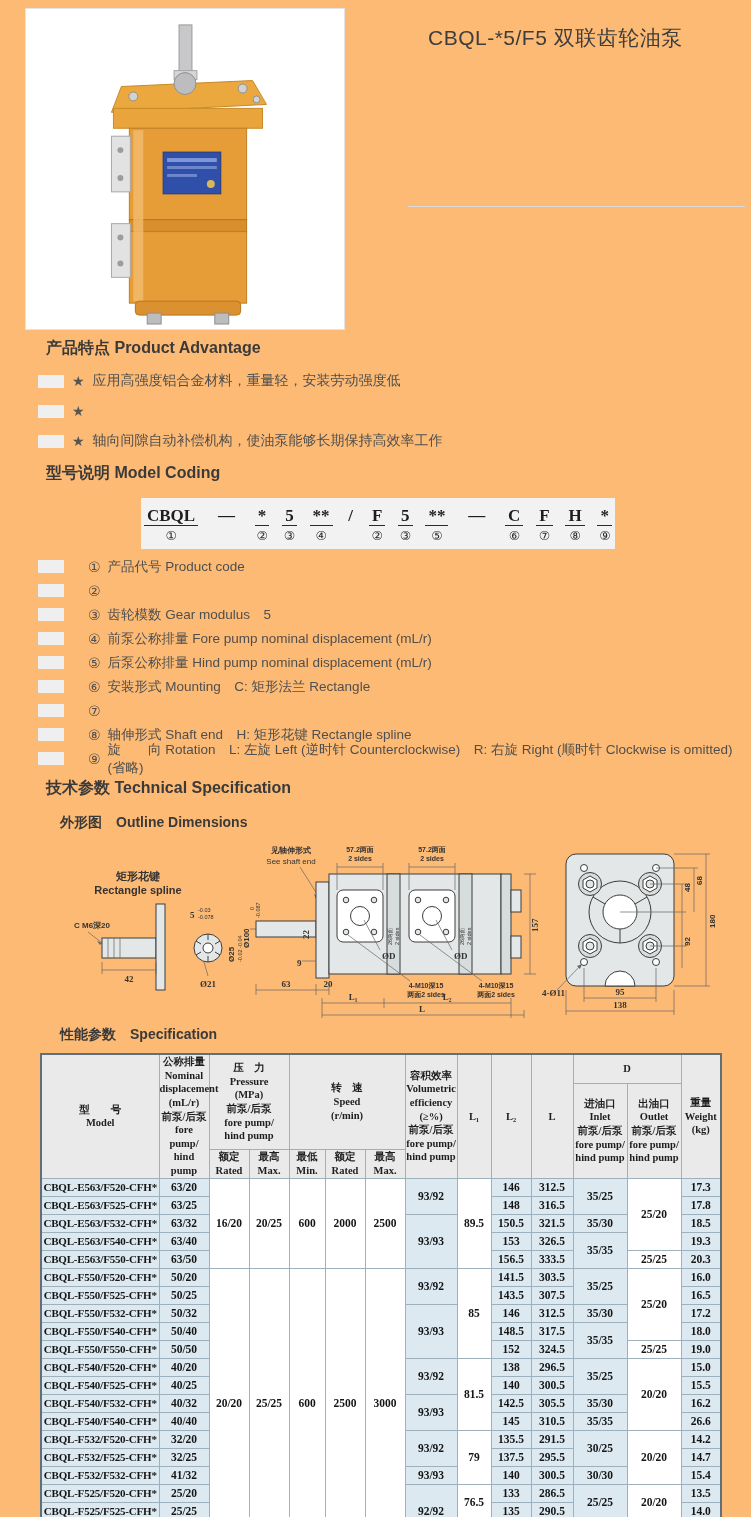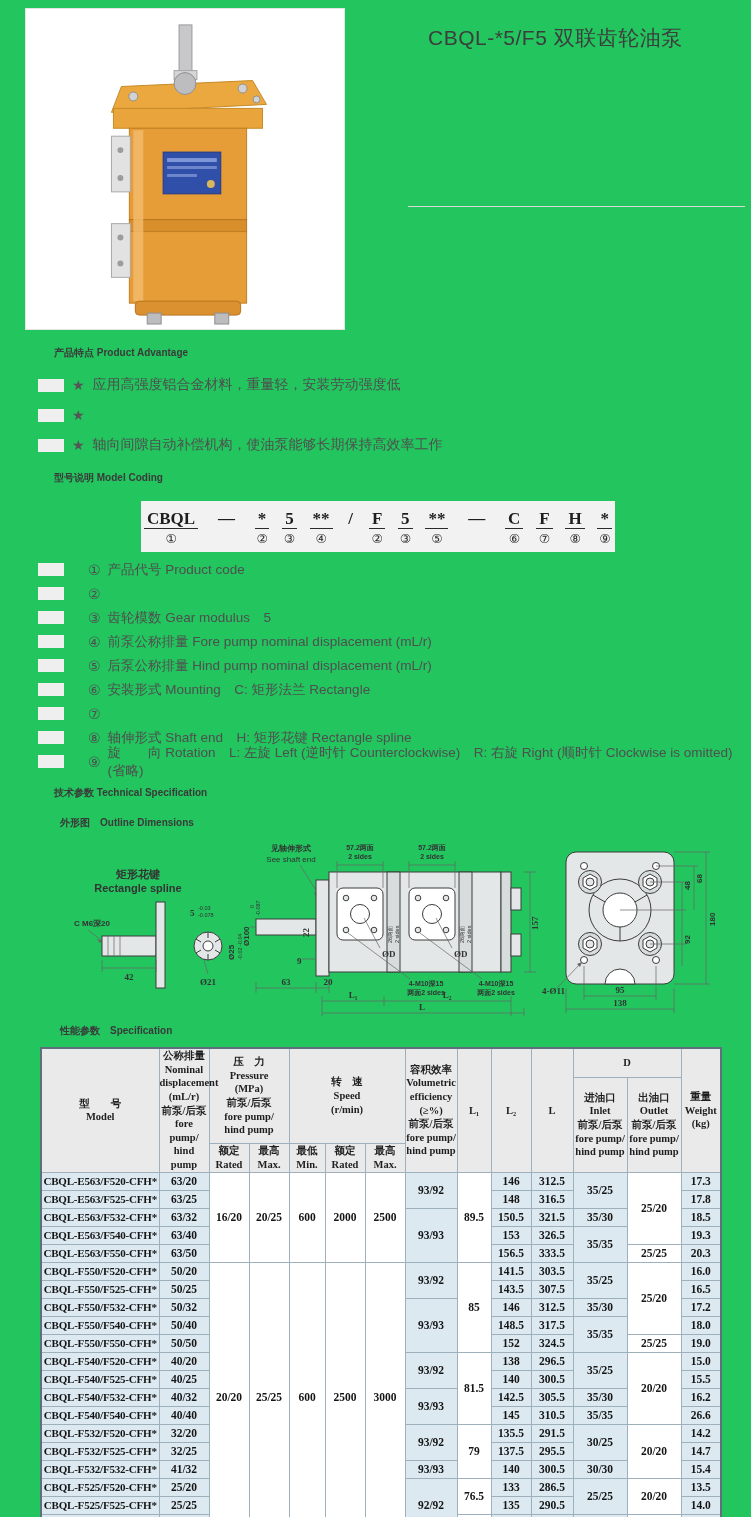--- a/index.html
+++ b/index.html
@@ -1,30 +1,30 @@
 <!DOCTYPE html>
 <html><head>
 <meta charset="utf-8">
 <style>
   html,body{margin:0;padding:0;background:#fff;}
-  .page{position:relative;width:751px;height:1517px;background:#22c55e;overflow:hidden;
+  .page{position:relative;width:751px;height:1517px;background:#fdba74;overflow:hidden;
         font-family:"Liberation Sans","DejaVu Sans",sans-serif;color:#444;}
 
   
   .product-box{position:absolute;left:25px;top:8px;width:318px;height:320px;
                border:1px solid #e4e4e4;background:#fff;}
   .page-title{position:absolute;left:428px;top:24px;font-size:21px;font-weight:400;
               color:#3d3d3d;letter-spacing:.5px;}
   .hero-divider{position:absolute;left:408px;top:206px;width:337px;height:0;
                 border-top:1px solid #d9d9d9;}
 
   
   .sec{position:absolute;left:38px;}
-  h2.sec-h{margin:16px;font-size:10px;font-weight:bold;color:#3a3a3a;}
-  h3.sub-h{margin:0;font-size:10px;font-weight:bold;color:#3a3a3a;padding-left:22px;}
+  h2.sec-h{margin:8px;font-size:16px;font-weight:bold;color:#3a3a3a;}
+  h3.sub-h{margin:0;font-size:14px;font-weight:bold;color:#3a3a3a;padding-left:22px;}
 
   
   .sec-advantage{top:330px;width:690px;}
   .adv-item{display:flex;align-items:center;margin-top:13px;font-size:14px;color:#4f4f4f;}
   .ph{width:26px;height:13px;background:#efefef;flex:none;}
   .adv-item .ph{margin-right:8px;}
   .star{color:#555;margin-right:8px;font-size:14px;}
 
   
   .sec-coding{top:455px;width:700px;}

